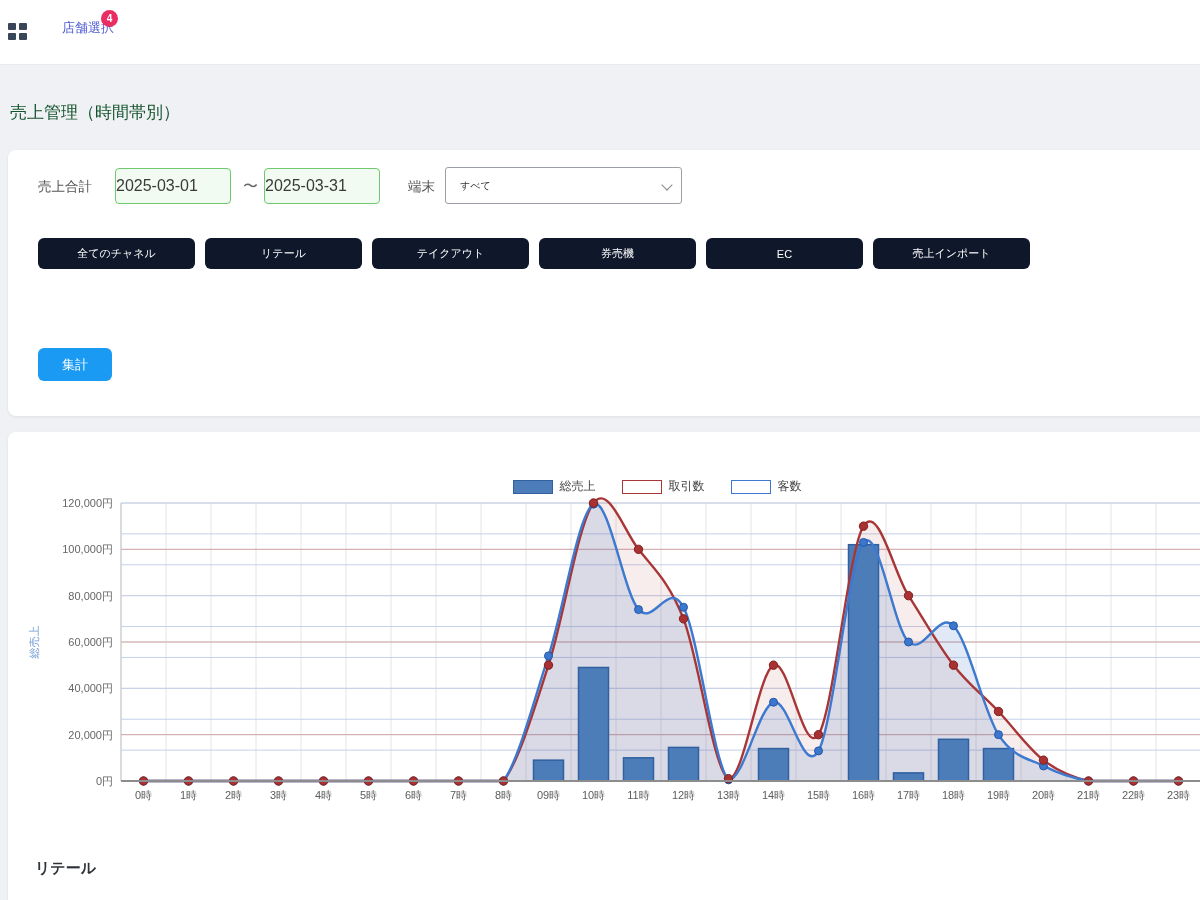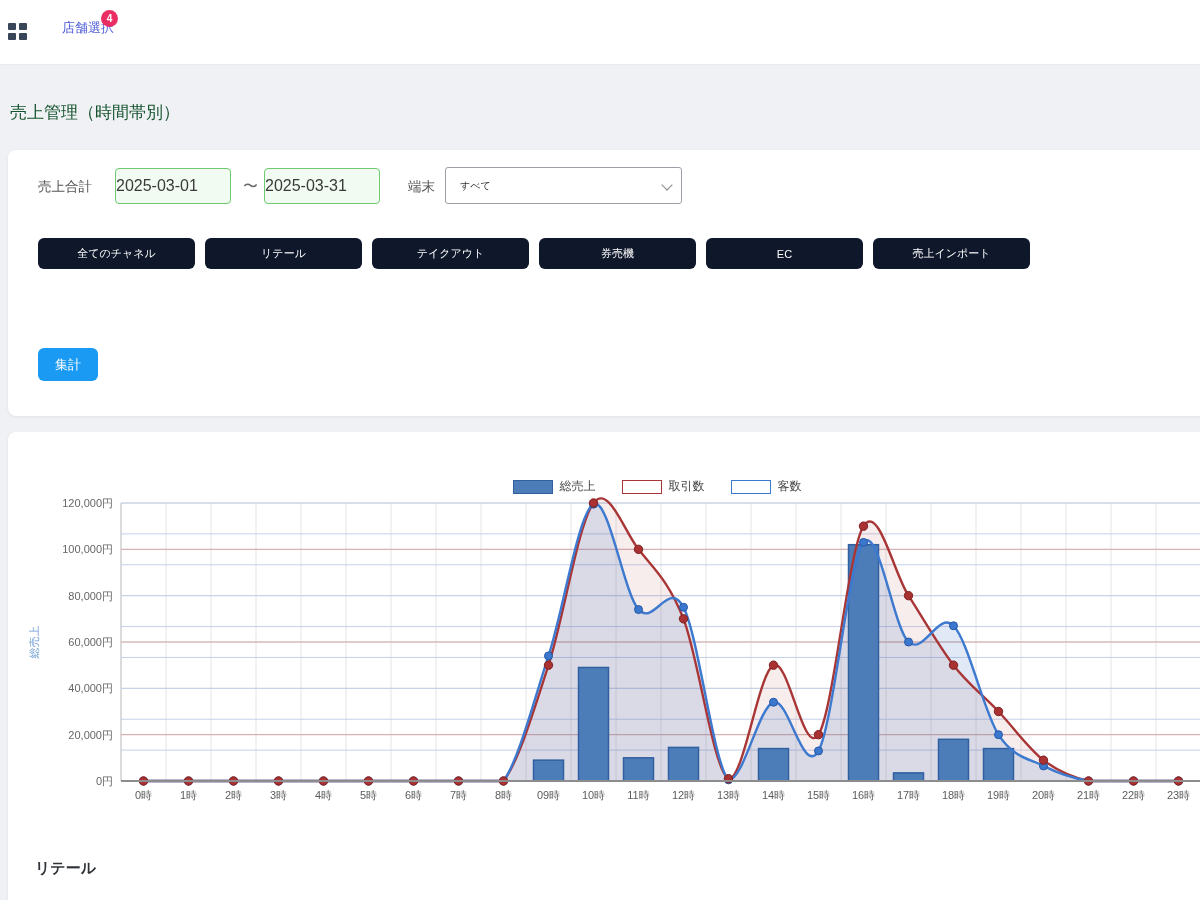--- a/index.html
+++ b/index.html
@@ -33,21 +33,21 @@
   .term-select { width:100%; height:100%; border:1px solid #9aa0a6; border-radius:3px;
                  background:#fff; font-size:10px; color:#333; padding:0 28px 0 14px;
                  appearance:none; -webkit-appearance:none; font-family:inherit; }
   .chev { position:absolute; right:11px; top:14px; width:8px; height:8px; border-right:1.5px solid #888;
           border-bottom:1.5px solid #888; transform:rotate(45deg); pointer-events:none; }
   
   .channels { position:absolute; left:30px; top:88px; width:1222px; display:flex; flex-wrap:wrap;
               column-gap:10px; row-gap:15px; }
   .chan-btn { width:157px; height:31px; background:#0f172a; color:#fff; font-size:11px;
               border:none; border-radius:6px; cursor:pointer; font-family:inherit; }
-  .submit-btn { position:absolute; left:30px; top:198px; width:60px; height:33px; background:#1a9af2;
+  .submit-btn { position:absolute; left:30px; top:198px; width:74px; height:33px; background:#1a9af2;
                 color:#fff; font-size:13px; border:none; border-radius:6px; cursor:pointer;
                 font-family:inherit; }
   
   .legend { position:absolute; left:105px; top:46px; width:1088px; display:flex;
             justify-content:center; gap:26px; }
   .legend-item { display:flex; align-items:center; gap:7px; cursor:pointer; }
   .legend-box { width:40px; height:14px; }
   .legend-label { font-size:12px; color:#444; }
   #chart-svg { position:absolute; left:0; top:0; }
   .bottom-title { position:absolute; left:27px; top:427px; font-size:15px; font-weight:bold; color:#2f3338; }

